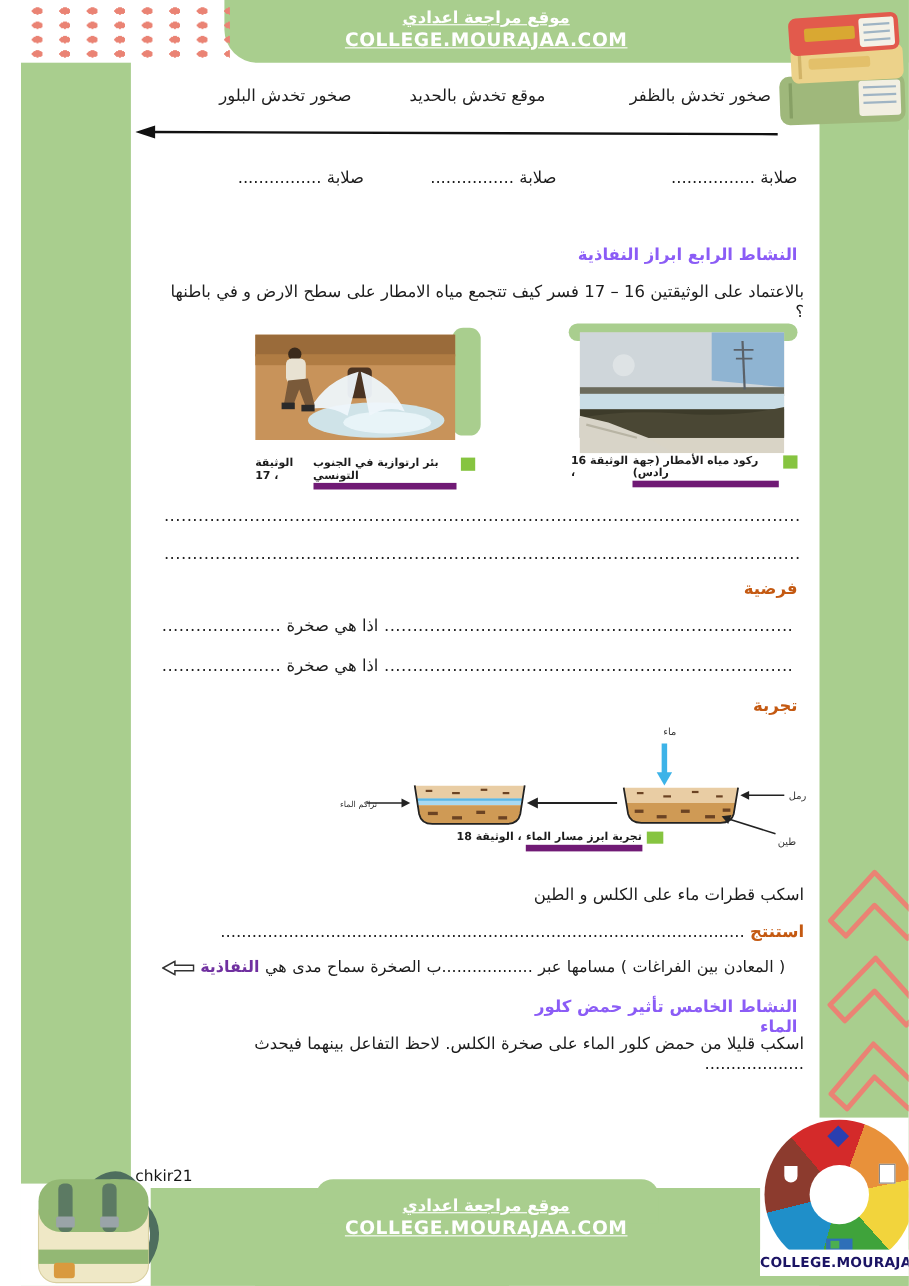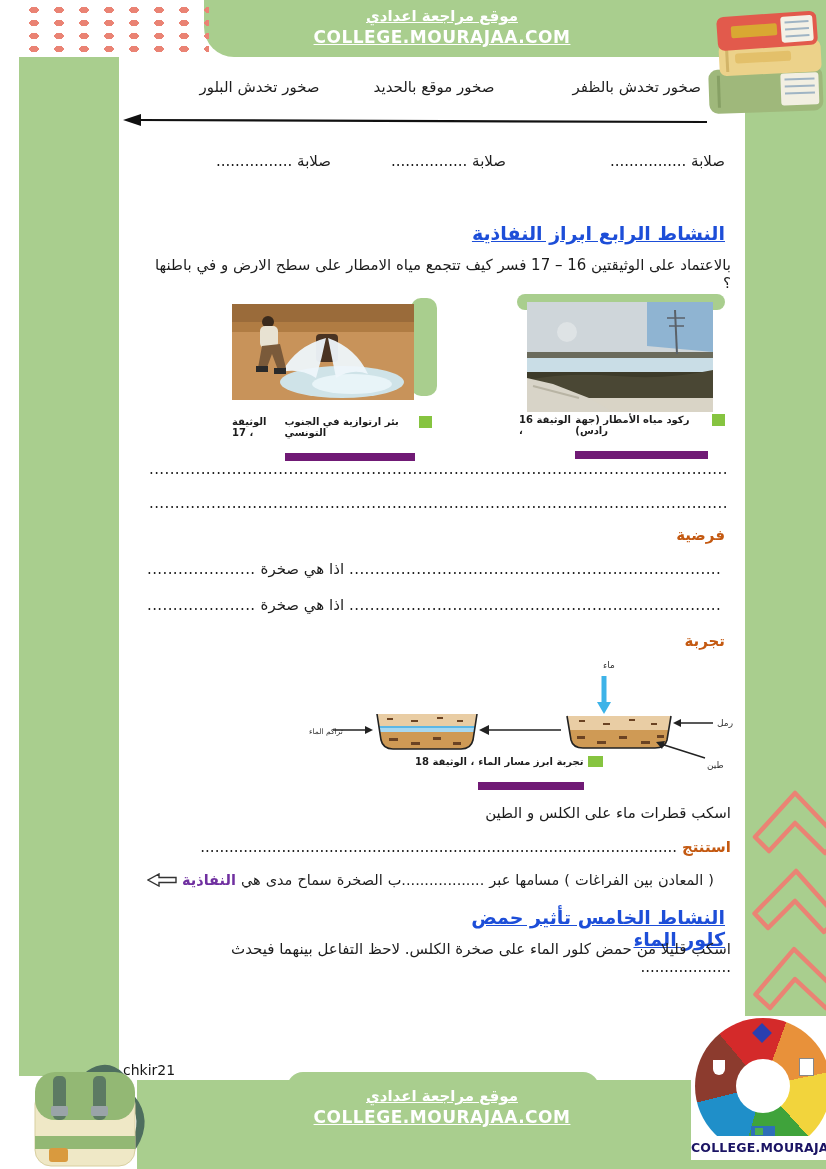--- a/index.html
+++ b/index.html
@@ -20,26 +20,26 @@
      background-size:25px 13px;}
   
   .band-text{color:#ffffff;text-align:center;font-weight:bold;line-height:1.35;}
   .band-text .l1{font-size:15px;text-decoration:underline;display:block;}
   .band-text .l2{font-size:17px;text-decoration:underline;display:block;letter-spacing:.5px;}
   .hdr-text{left:260px;top:6px;width:326px;}
   .ftr-text{left:250px;top:1086px;width:346px;}
   
   .ar{direction:rtl;text-align:right;font-size:15px;}
   .nowrap{white-space:nowrap;overflow:hidden;}
-  .blue-title{color:#1d4ed8;text-decoration:underline;font-size:19px;font-weight:600;}
+  .blue-title{color:#8b5cf6;font-size:15px;font-weight:600;}
   .orange{color:#c45911;font-size:15px;font-weight:600;}
   .purple{color:#7030a0;font-weight:bold;}
   .dotline{font-size:15px;letter-spacing:.4px;color:#222;}
   .cap{display:flex;gap:4px;font-size:10px;font-weight:bold;direction:ltr;}
-  .cap .desc{border-bottom:8px solid #701a75;padding-bottom:15px;}
+  .cap .desc{border-bottom:6px solid #701a75;padding-bottom:1px;}
   .cap .sq{width:13px;height:12px;background:#86c440;display:inline-block;flex:0 0 auto;}
   .cap18{font-size:10px;}
   .cap18 .sq{width:15px;height:11px;}
   .flexline{display:flex;direction:ltr;align-items:center;gap:5px;white-space:nowrap;overflow:hidden;font-size:14.5px;}
   .wm{font-size:14px;color:#161616;}
   .logo-box{left:672px;top:1016px;width:154px;height:144px;background:#ffffff;}
   .wheel{left:676px;top:1018px;width:136px;height:136px;border-radius:50%;
      background:conic-gradient(from -40deg,#d42a2a 0 60deg,#e8913a 60deg 118deg,#f2d43c 118deg 178deg,#3fa33b 178deg 236deg,#1f8fc9 236deg 296deg,#8c3b2e 296deg 360deg);}
   .wheel::after{content:"";position:absolute;left:41px;top:41px;width:54px;height:54px;border-radius:50%;background:#fff;}
   .wheel .mini{position:absolute;}
@@ -84,21 +84,21 @@
       <rect x="12" y="10" width="100" height="34" rx="7" fill="#e25a4c"></rect>
       <rect x="26" y="20" width="46" height="12" rx="2" fill="#d9a832"></rect>
       <rect x="76" y="14" width="32" height="26" rx="3" fill="#f4f1e6"></rect>
       <line x1="80" y1="20" x2="104" y2="20" stroke="#9fb4c4" stroke-width="2"></line>
       <line x1="80" y1="27" x2="104" y2="27" stroke="#9fb4c4" stroke-width="2"></line>
       <line x1="80" y1="34" x2="104" y2="34" stroke="#9fb4c4" stroke-width="2"></line>
     </g>
   </svg>
 
   <div class="abs ar" style="left:516px;top:78px;width:166px;">صخور تخدش بالظفر</div>
-  <div class="abs ar" style="left:340px;top:78px;width:150px;text-align:center;">صخور موقع بالحديد</div>
+  <div class="abs ar" style="left:340px;top:78px;width:150px;text-align:center;">موقع تخدش بالحديد</div>
   <div class="abs ar" style="left:168px;top:78px;width:145px;text-align:center;">صخور تخدش البلور</div>
 
   <svg class="abs" style="left:104px;top:112px;" width="586" height="16" viewBox="0 0 586 16">
     <line x1="14" y1="8" x2="584" y2="10" stroke="#111" stroke-width="2.2"></line>
     <polygon points="0,8 18,2 18,14" fill="#111"></polygon>
   </svg>
 
   <div class="abs ar nowrap" style="left:540px;top:152px;width:166px;">صلابة ................</div>
   <div class="abs ar nowrap" style="left:352px;top:152px;width:135px;">صلابة ................</div>
   <div class="abs ar nowrap" style="left:172px;top:152px;width:140px;">صلابة ................</div>

